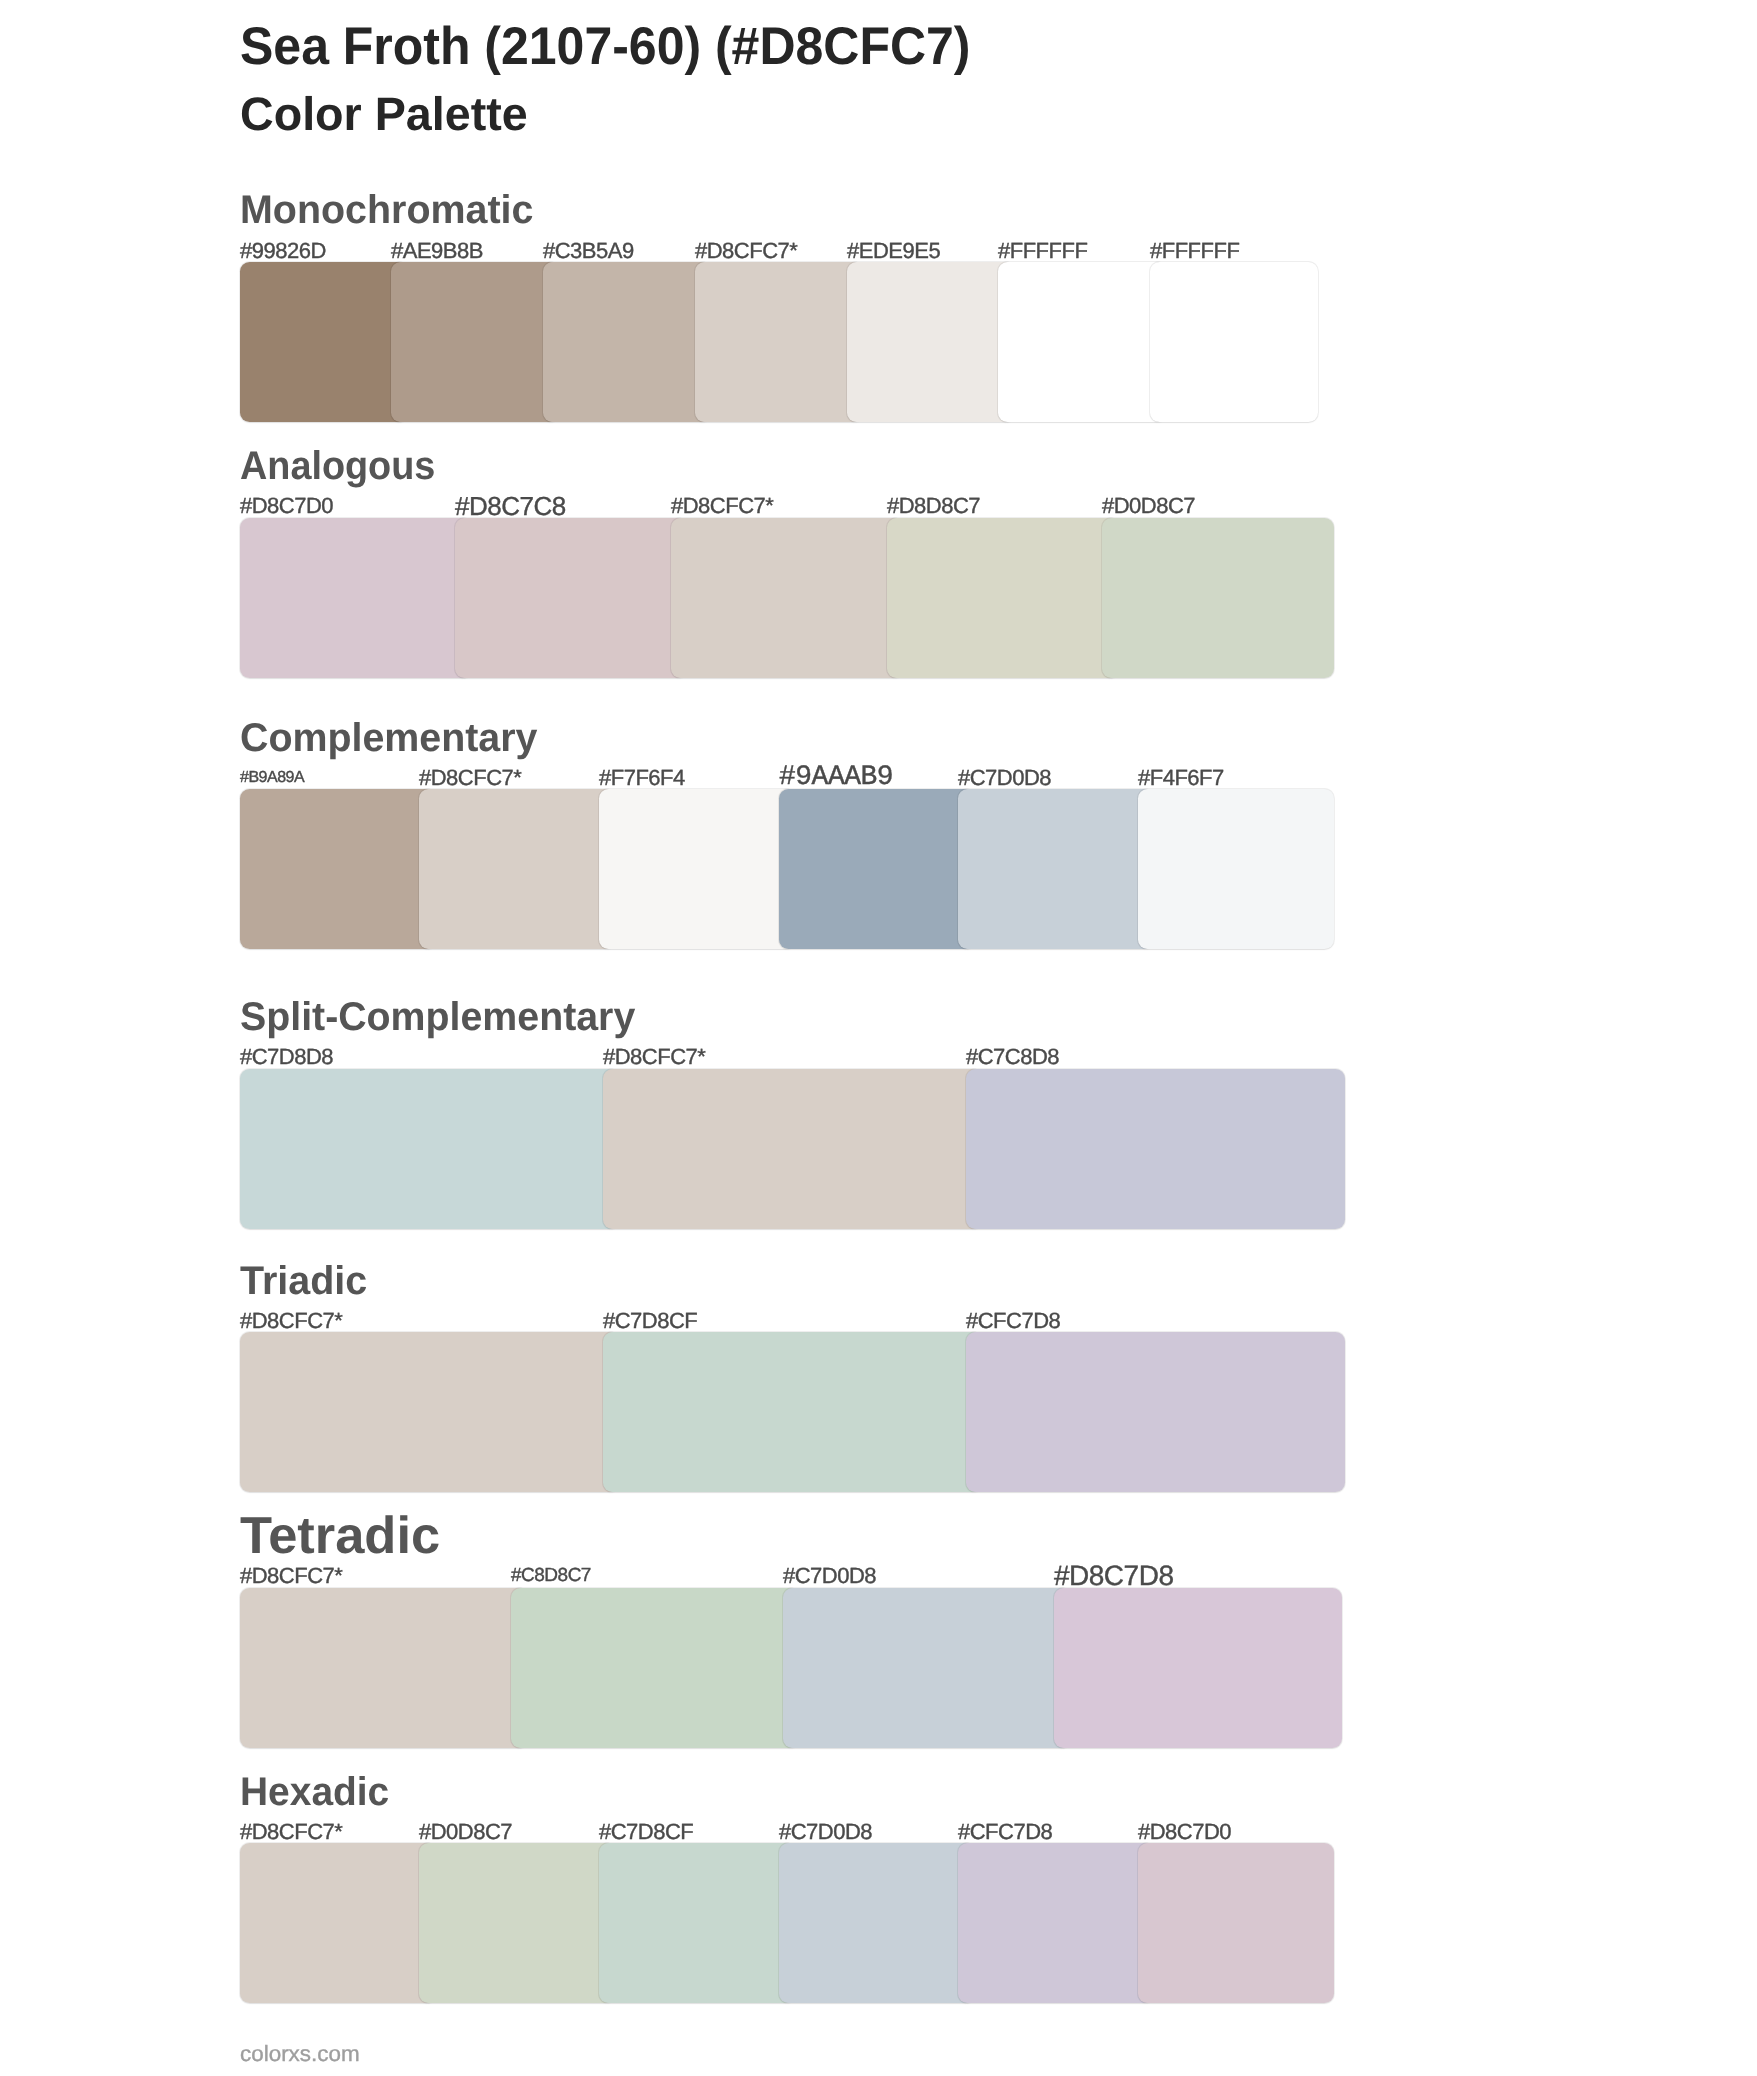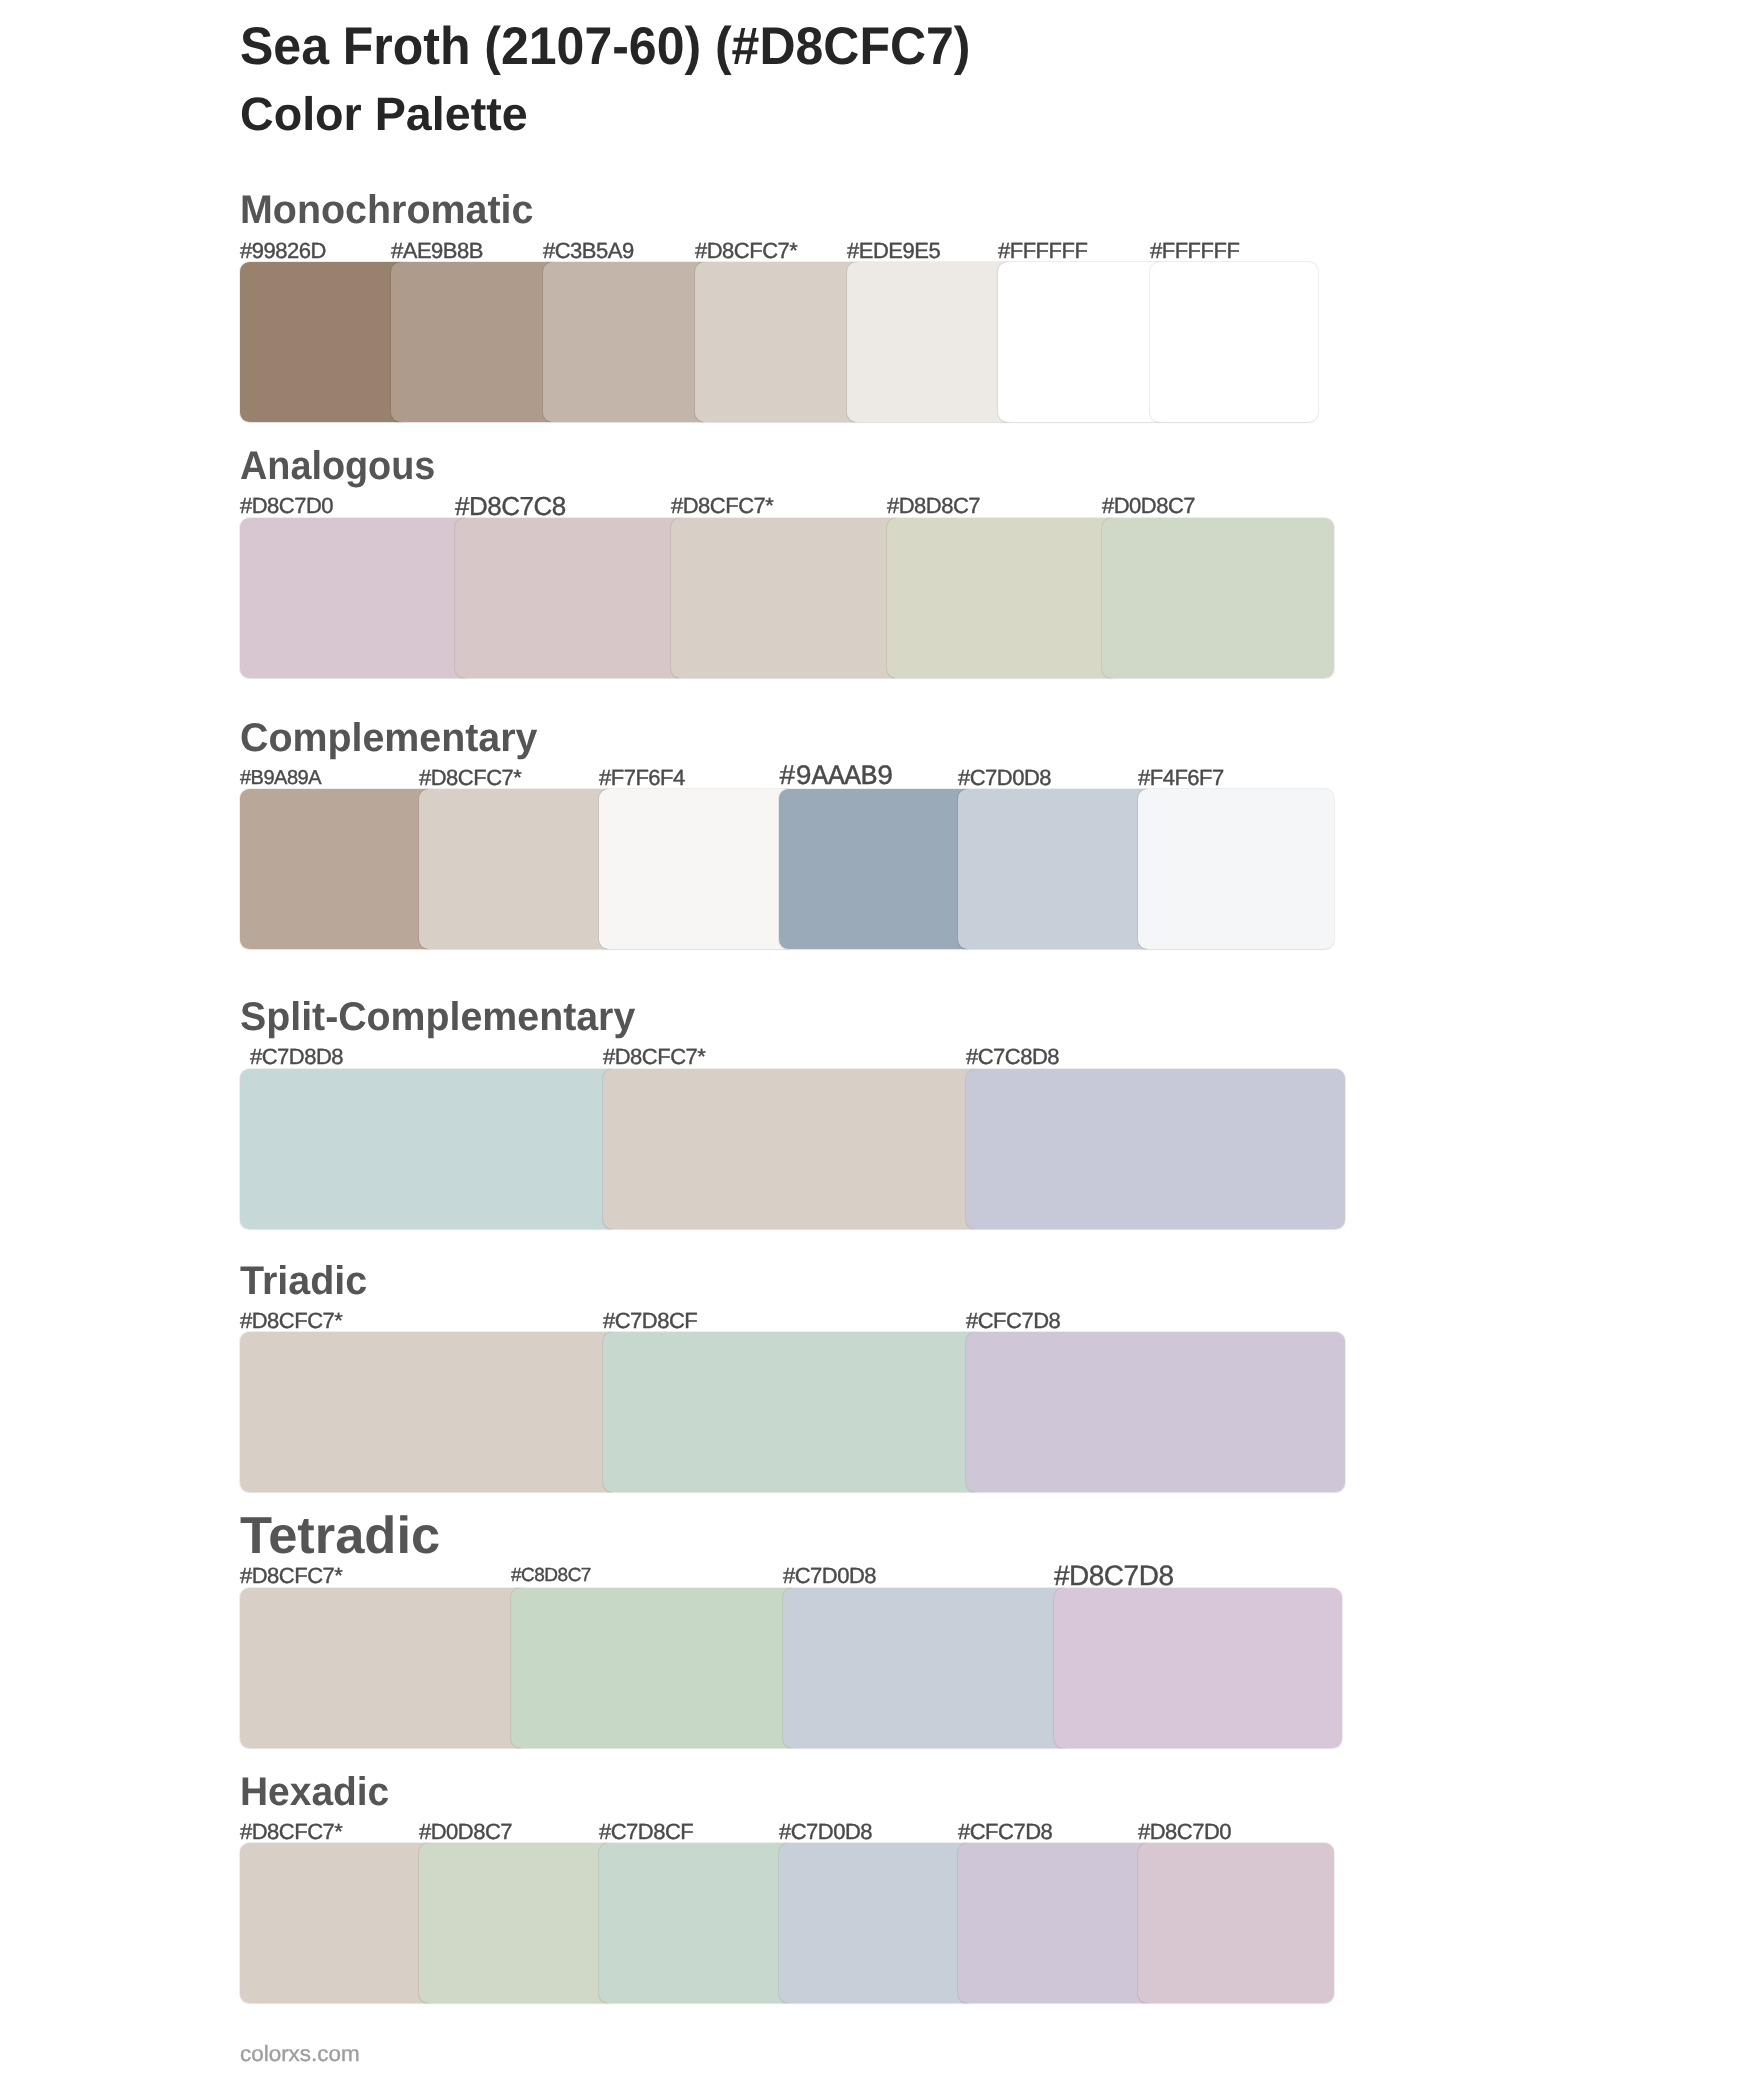--- a/index.html
+++ b/index.html
@@ -49,36 +49,36 @@
     <div class="swatch" title="#D8CFC7" style="left: 671px; top: 518px; width: 232px; height: 160px; background: rgb(216, 207, 199); border-radius: 9.6px; z-index: 12; box-shadow: rgba(0, 0, 0, 0.07) 0px 0.8px 1.6px, rgba(0, 0, 0, 0.055) 0px 0px 0px 1px;"></div>
     <div class="txt hex-label" style="z-index: 200; letter-spacing: -0.5px; font-size: 22px; line-height: 22px; left: 671px; top: 495px;">#D8CFC7*</div>
     <div class="swatch" title="#D8D8C7" style="left: 887px; top: 518px; width: 232px; height: 160px; background: rgb(216, 216, 199); border-radius: 9.6px; z-index: 13; box-shadow: rgba(0, 0, 0, 0.07) 0px 0.8px 1.6px, rgba(0, 0, 0, 0.055) 0px 0px 0px 1px;"></div>
     <div class="txt hex-label" style="z-index: 200; letter-spacing: -0.5px; font-size: 22px; line-height: 22px; left: 887px; top: 495px;">#D8D8C7</div>
     <div class="swatch" title="#D0D8C7" style="left: 1102px; top: 518px; width: 232px; height: 160px; background: rgb(208, 216, 199); border-radius: 9.6px; z-index: 14; box-shadow: rgba(0, 0, 0, 0.07) 0px 0.8px 1.6px, rgba(0, 0, 0, 0.055) 0px 0px 0px 1px;"></div>
     <div class="txt hex-label" style="z-index: 200; letter-spacing: -0.5px; font-size: 22px; line-height: 22px; left: 1102px; top: 495px;">#D0D8C7</div>
   </div>
   <div class="section">
     <div class="txt sec-title" style="font-size: 40px; line-height: 40px; left: 240px; top: 718px; transform: scaleX(0.983887);">Complementary</div>
     <div class="swatch" title="#B9A89A" style="left: 240px; top: 789px; width: 196px; height: 160px; background: rgb(185, 168, 154); border-radius: 9.6px; z-index: 10; box-shadow: rgba(0, 0, 0, 0.07) 0px 0.8px 1.6px, rgba(0, 0, 0, 0.055) 0px 0px 0px 1px;"></div>
-    <div class="txt hex-label" style="z-index: 200; letter-spacing: -0.5px; font-size: 20px; line-height: 22px; left: 240px; top: 767px;">#B9A89A</div>
+    <div class="txt hex-label" style="z-index: 200; letter-spacing: -0.5px; font-size: 16px; line-height: 22px; left: 240px; top: 767px;">#B9A89A</div>
     <div class="swatch" title="#D8CFC7" style="left: 419px; top: 789px; width: 196px; height: 160px; background: rgb(216, 207, 199); border-radius: 9.6px; z-index: 11; box-shadow: rgba(0, 0, 0, 0.07) 0px 0.8px 1.6px, rgba(0, 0, 0, 0.055) 0px 0px 0px 1px;"></div>
     <div class="txt hex-label" style="z-index: 200; letter-spacing: -0.5px; font-size: 22px; line-height: 22px; left: 419px; top: 767px;">#D8CFC7*</div>
     <div class="swatch" title="#F7F6F4" style="left: 599px; top: 789px; width: 196px; height: 160px; background: rgb(247, 246, 244); border-radius: 9.6px; z-index: 12; box-shadow: rgba(0, 0, 0, 0.07) 0px 0.8px 1.6px, rgba(0, 0, 0, 0.055) 0px 0px 0px 1px;"></div>
     <div class="txt hex-label" style="z-index: 200; letter-spacing: -0.5px; font-size: 22px; line-height: 22px; left: 599px; top: 767px;">#F7F6F4</div>
     <div class="swatch" title="#9AAAB9" style="left: 779px; top: 789px; width: 196px; height: 160px; background: rgb(154, 170, 185); border-radius: 9.6px; z-index: 13; box-shadow: rgba(0, 0, 0, 0.07) 0px 0.8px 1.6px, rgba(0, 0, 0, 0.055) 0px 0px 0px 1px;"></div>
     <div class="txt hex-label" style="z-index: 200; letter-spacing: -0.5px; font-size: 28px; line-height: 22px; left: 779px; top: 767px; font-family: Liberation Mono, monospace;">#9AAAB9</div>
     <div class="swatch" title="#C7D0D8" style="left: 958px; top: 789px; width: 196px; height: 160px; background: rgb(199, 208, 216); border-radius: 9.6px; z-index: 14; box-shadow: rgba(0, 0, 0, 0.07) 0px 0.8px 1.6px, rgba(0, 0, 0, 0.055) 0px 0px 0px 1px;"></div>
     <div class="txt hex-label" style="z-index: 200; letter-spacing: -0.5px; font-size: 22px; line-height: 22px; left: 958px; top: 767px;">#C7D0D8</div>
     <div class="swatch" title="#F4F6F7" style="left: 1138px; top: 789px; width: 196px; height: 160px; background: rgb(244, 246, 247); border-radius: 9.6px; z-index: 15; box-shadow: rgba(0, 0, 0, 0.07) 0px 0.8px 1.6px, rgba(0, 0, 0, 0.055) 0px 0px 0px 1px;"></div>
     <div class="txt hex-label" style="z-index: 200; letter-spacing: -0.5px; font-size: 22px; line-height: 22px; left: 1138px; top: 767px;">#F4F6F7</div>
   </div>
   <div class="section">
     <div class="txt sec-title" style="font-size: 40px; line-height: 40px; left: 240px; top: 997px; transform: scaleX(0.982517);">Split-Complementary</div>
     <div class="swatch" title="#C7D8D8" style="left: 240px; top: 1069px; width: 379px; height: 160px; background: rgb(199, 216, 216); border-radius: 9.6px; z-index: 10; box-shadow: rgba(0, 0, 0, 0.07) 0px 0.8px 1.6px, rgba(0, 0, 0, 0.055) 0px 0px 0px 1px;"></div>
-    <div class="txt hex-label" style="z-index: 200; letter-spacing: -0.5px; font-size: 22px; line-height: 22px; left: 240px; top: 1046px; margin-left: 10px;">#C7D8D8</div>
+    <div class="txt hex-label" style="z-index: 200; letter-spacing: -0.5px; font-size: 22px; line-height: 22px; left: 240px; top: 1046px;">#C7D8D8</div>
     <div class="swatch" title="#D8CFC7" style="left: 603px; top: 1069px; width: 379px; height: 160px; background: rgb(216, 207, 199); border-radius: 9.6px; z-index: 11; box-shadow: rgba(0, 0, 0, 0.07) 0px 0.8px 1.6px, rgba(0, 0, 0, 0.055) 0px 0px 0px 1px;"></div>
     <div class="txt hex-label" style="z-index: 200; letter-spacing: -0.5px; font-size: 22px; line-height: 22px; left: 603px; top: 1046px;">#D8CFC7*</div>
     <div class="swatch" title="#C7C8D8" style="left: 966px; top: 1069px; width: 379px; height: 160px; background: rgb(199, 200, 216); border-radius: 9.6px; z-index: 12; box-shadow: rgba(0, 0, 0, 0.07) 0px 0.8px 1.6px, rgba(0, 0, 0, 0.055) 0px 0px 0px 1px;"></div>
     <div class="txt hex-label" style="z-index: 200; letter-spacing: -0.5px; font-size: 22px; line-height: 22px; left: 966px; top: 1046px;">#C7C8D8</div>
   </div>
   <div class="section">
     <div class="txt sec-title" style="font-size: 40px; line-height: 40px; left: 240px; top: 1261px; transform: scaleX(0.986798);">Triadic</div>
     <div class="swatch" title="#D8CFC7" style="left: 240px; top: 1332px; width: 379px; height: 160px; background: rgb(216, 207, 199); border-radius: 9.6px; z-index: 10; box-shadow: rgba(0, 0, 0, 0.07) 0px 0.8px 1.6px, rgba(0, 0, 0, 0.055) 0px 0px 0px 1px;"></div>
     <div class="txt hex-label" style="z-index: 200; letter-spacing: -0.5px; font-size: 22px; line-height: 22px; left: 240px; top: 1310px;">#D8CFC7*</div>
     <div class="swatch" title="#C7D8CF" style="left: 603px; top: 1332px; width: 379px; height: 160px; background: rgb(199, 216, 207); border-radius: 9.6px; z-index: 11; box-shadow: rgba(0, 0, 0, 0.07) 0px 0.8px 1.6px, rgba(0, 0, 0, 0.055) 0px 0px 0px 1px;"></div>

